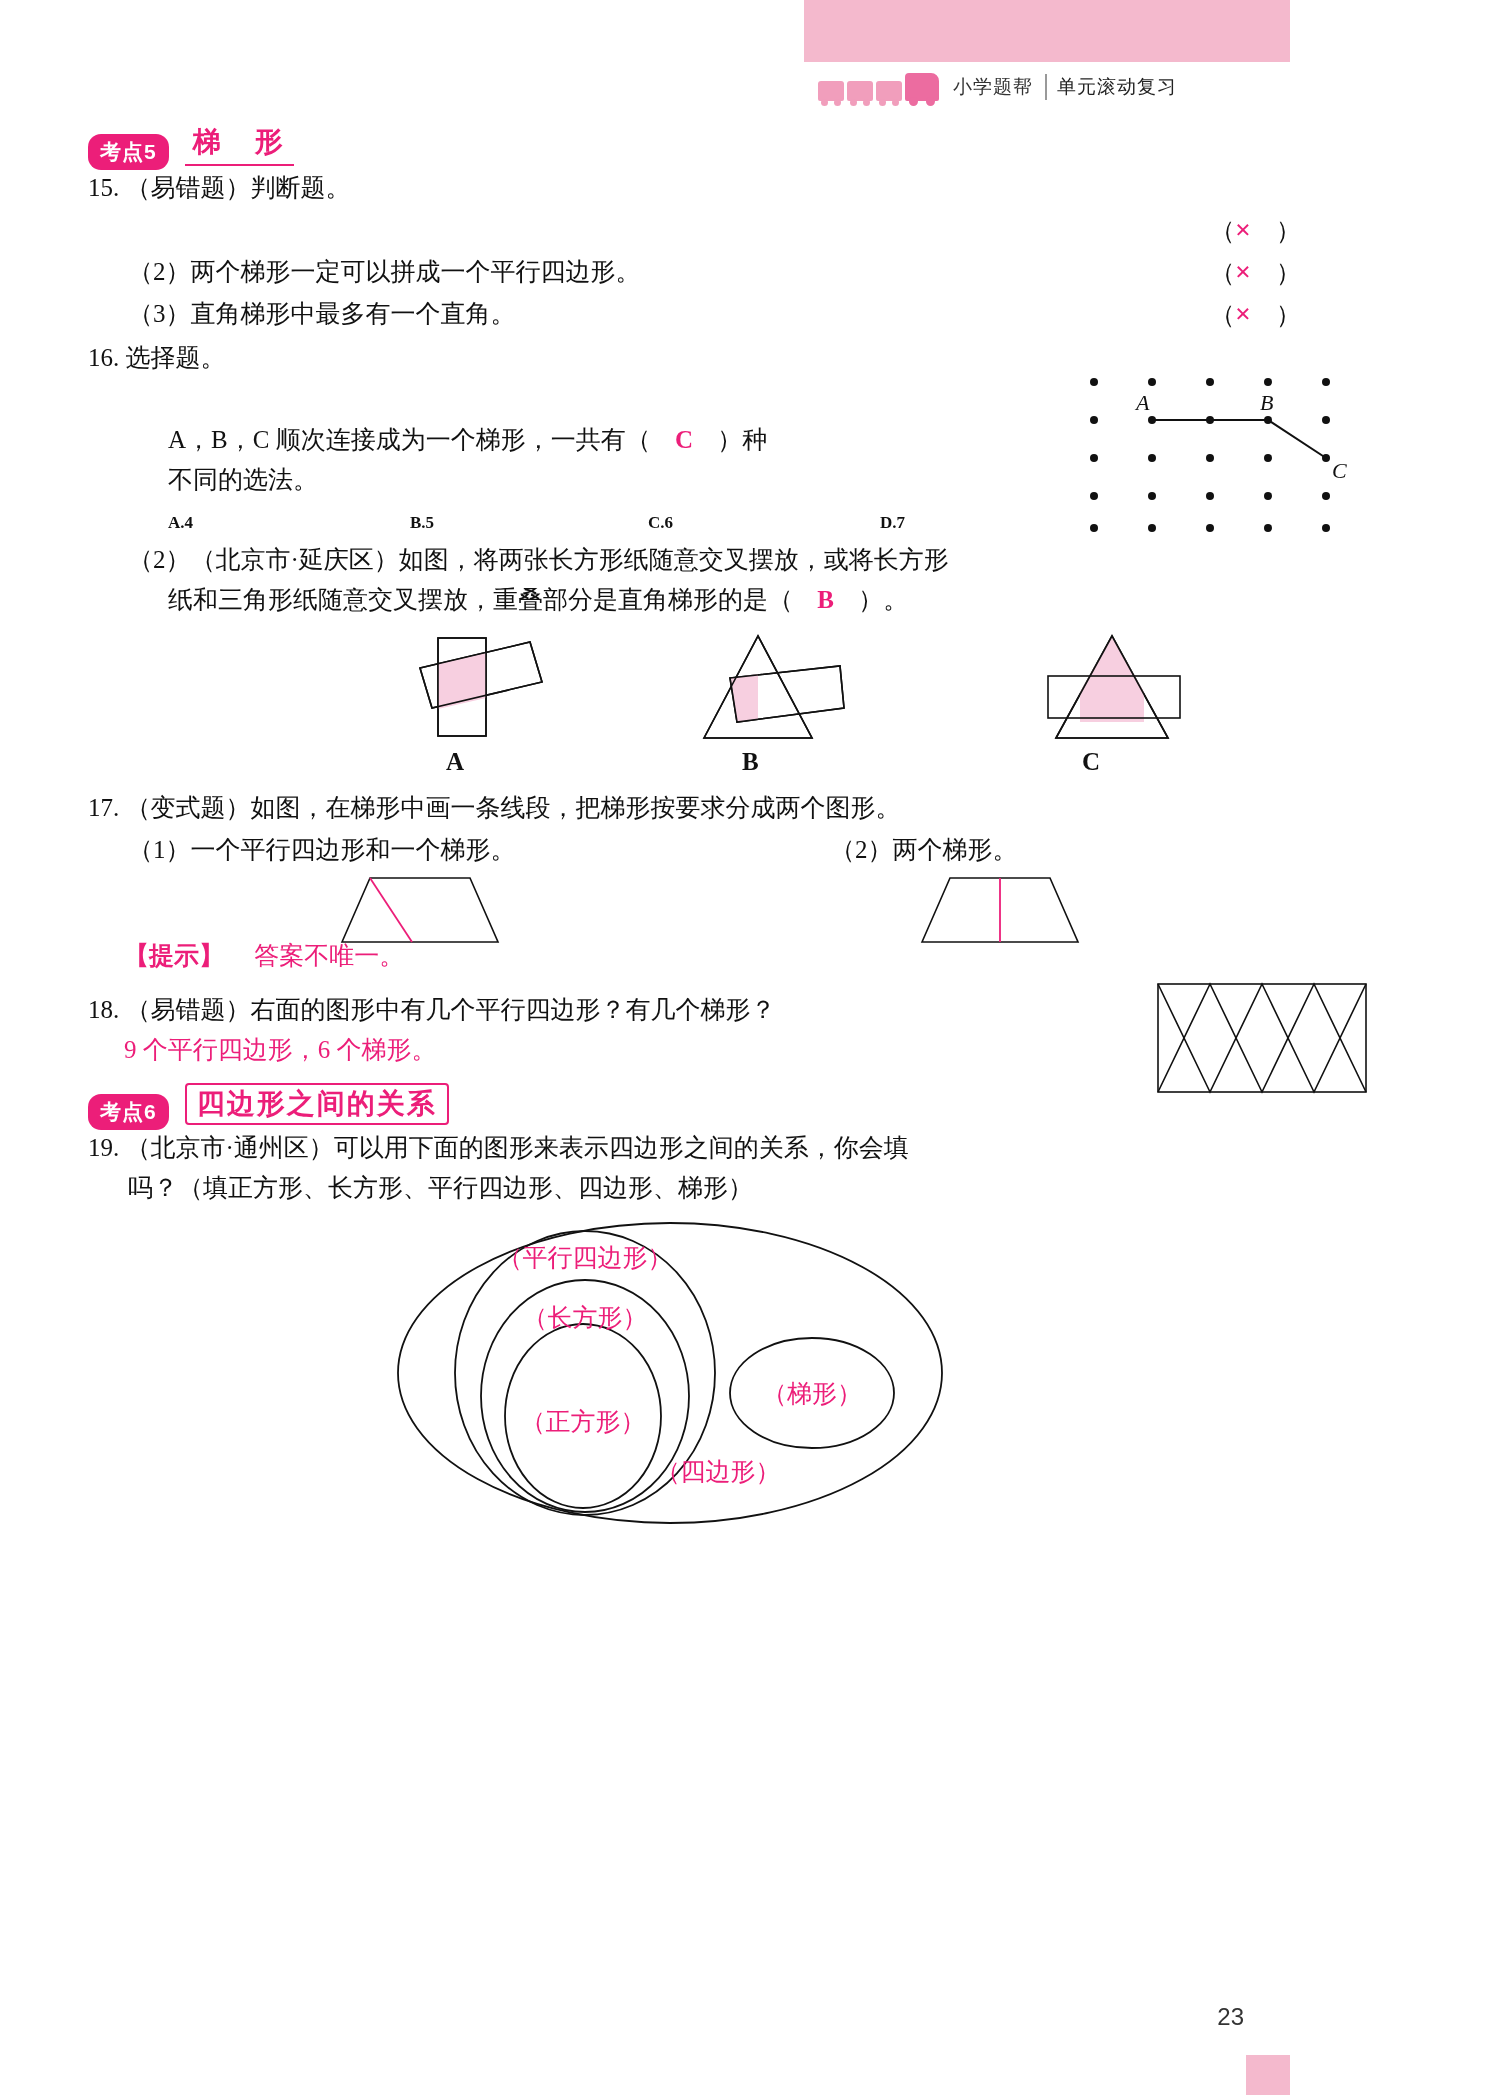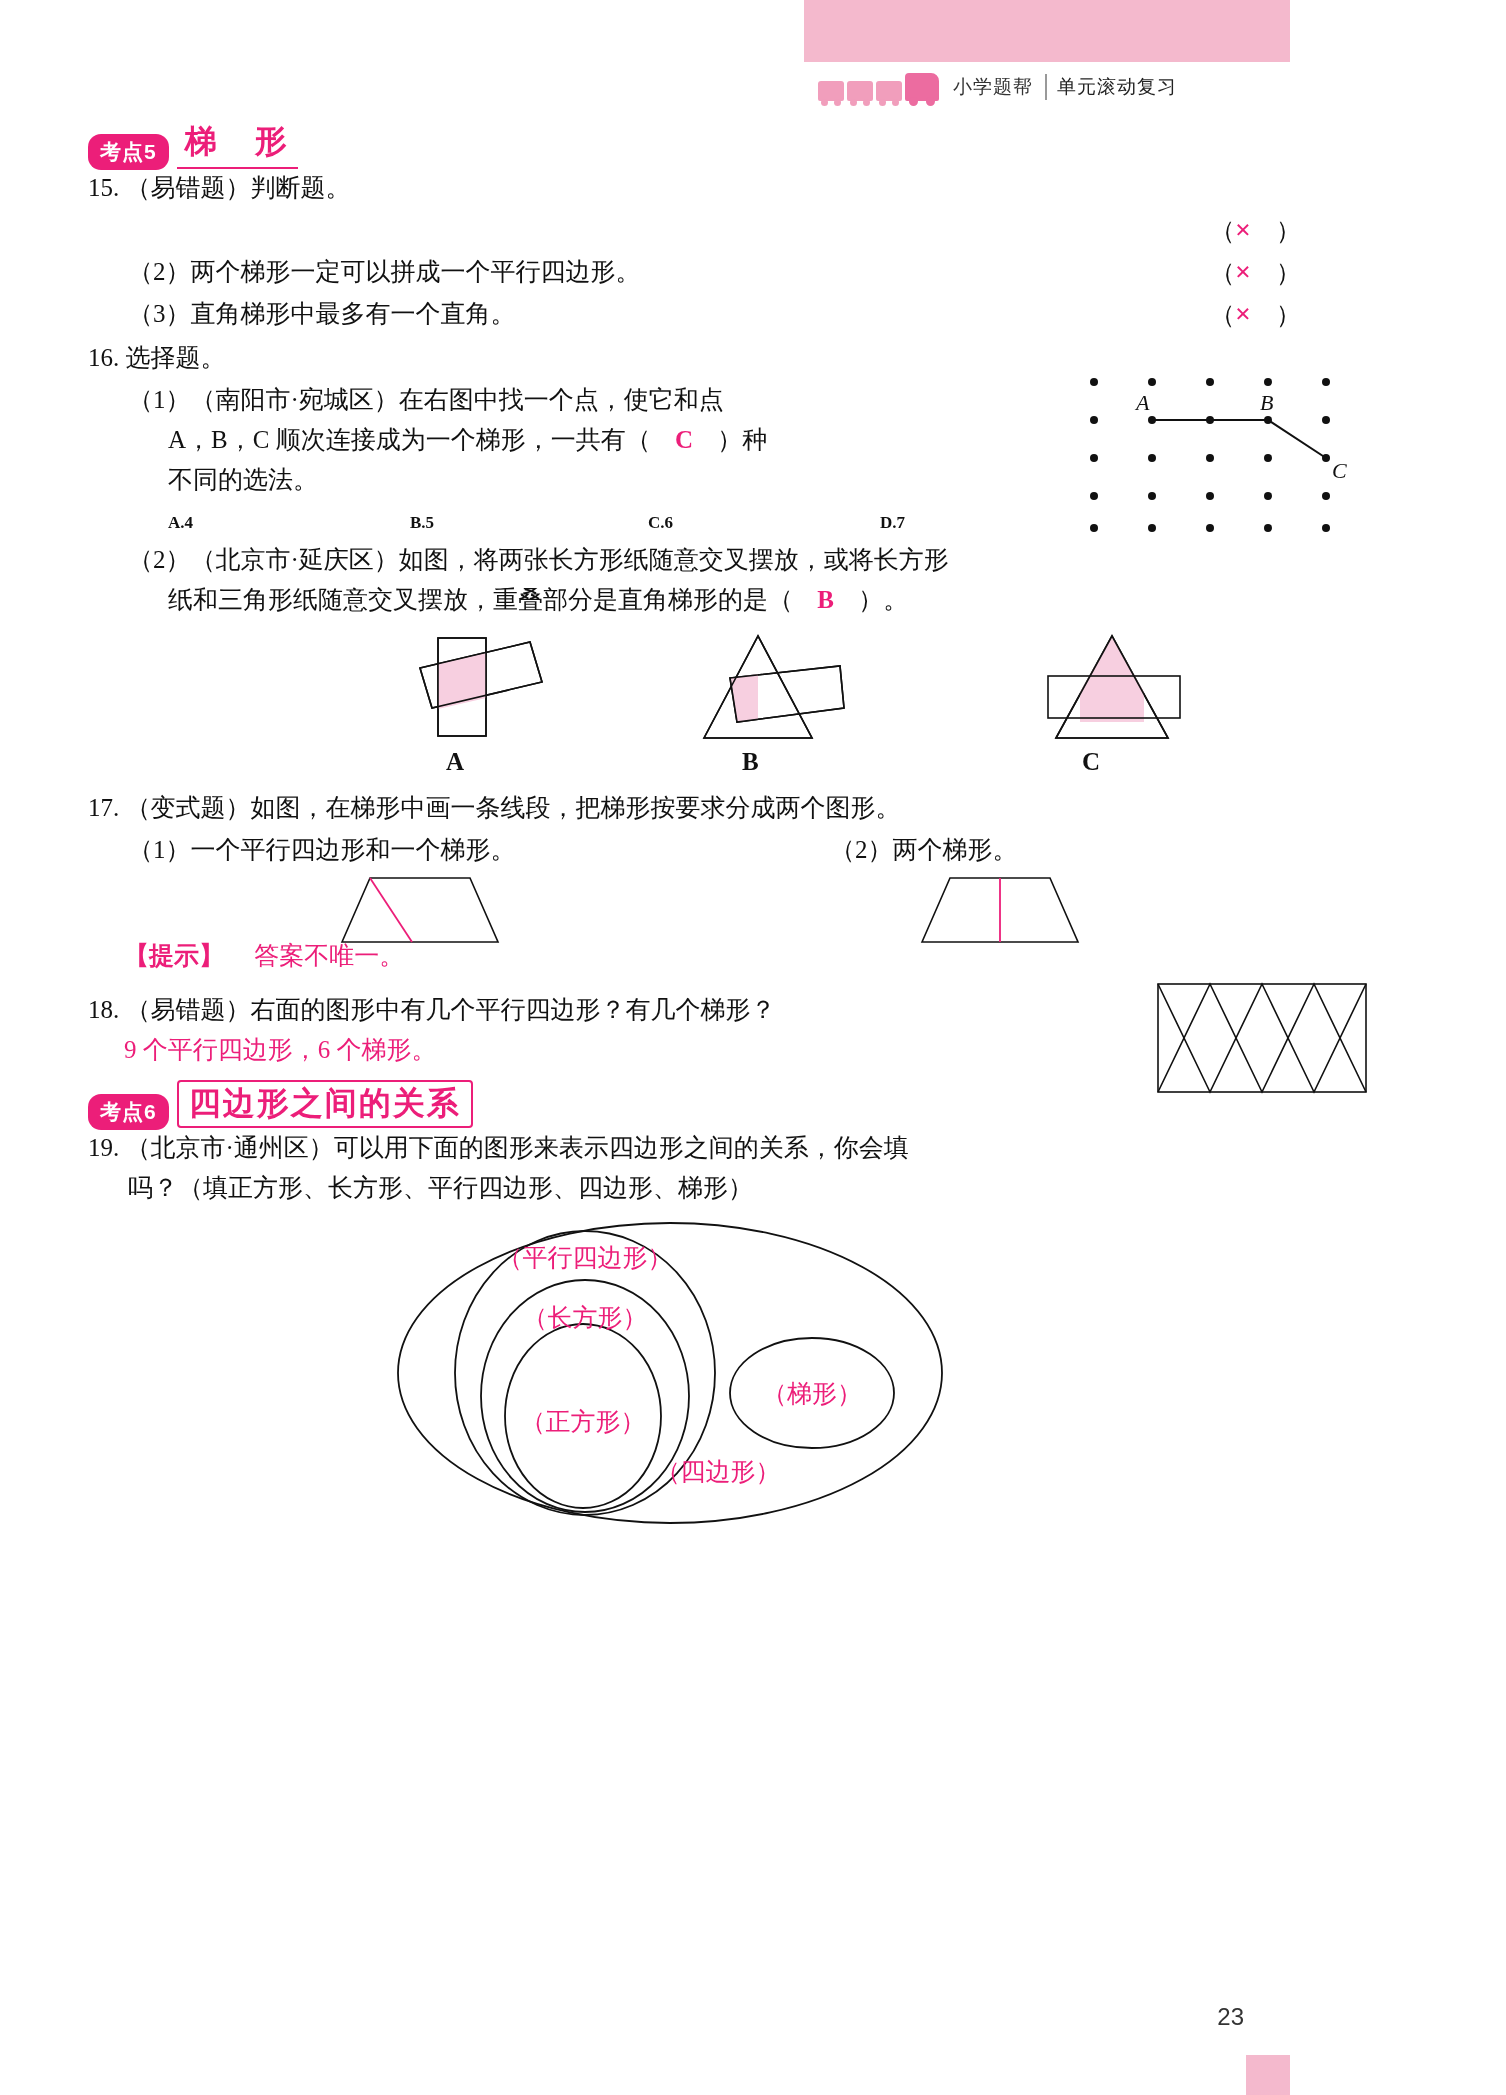--- a/index.html
+++ b/index.html
@@ -49,25 +49,26 @@
   }
   .kd-badge{
     background:#ec1e79; color:#fff;
     font-family:"Liberation Sans", sans-serif;
     font-size:21px; font-weight:bold;
     padding:4px 12px; border-radius:13px;
     letter-spacing:1px;
     margin-top:16px;
   }
   .kd-title{
-    color:#ec1e79; font-size:32px; font-weight:bold;
+    color:#ec1e79; font-size:28px; font-weight:bold;
     border-bottom:2px solid #ec1e79;
     padding:0 8px 3px 8px;
     letter-spacing:3px;
     white-space:nowrap;
+    margin-left:8px;
   }
   .kd-title.boxed{
     border:2px solid #ec1e79; border-radius:4px;
     padding:0 10px; letter-spacing:2px;
   }
 
   
   .q{ position:absolute; font-size:25px; line-height:40px; color:#111; white-space:nowrap; }
   .ans{ color:#ec1e79; }
   .ansbold{ color:#ec1e79; font-weight:bold; }
@@ -129,21 +130,20 @@
     <span>（3）直角梯形中最多有一个直角。</span>
   </div>
   <div class="q" style="left:1210px; top:294px;">
     <span>（</span><span class="x-mark">×</span><span>　）</span>
   </div>
 
   <div class="q" style="left:88px; top:338px;">
     <span>16.</span>
     <span>选择题。</span>
   </div>
-  <div class="q" style="left:128px; top:380px;">（1）（南阳市·宛城区）在右图中找一个点，使它和点</div>
   <div class="q" style="left:168px; top:420px;">
     <span>A，B，C 顺次连接成为一个梯形，一共有（</span>
     <span class="ansbold" style="padding:0 18px;">C</span>
     <span>）种</span>
   </div>
   <div class="q" style="left:168px; top:460px;">不同的选法。</div>
   <div class="q" style="left:168px; top:500px;">
     <span class="opt-label">A.4</span>
   </div>
   <div class="q" style="left:410px; top:500px;">

